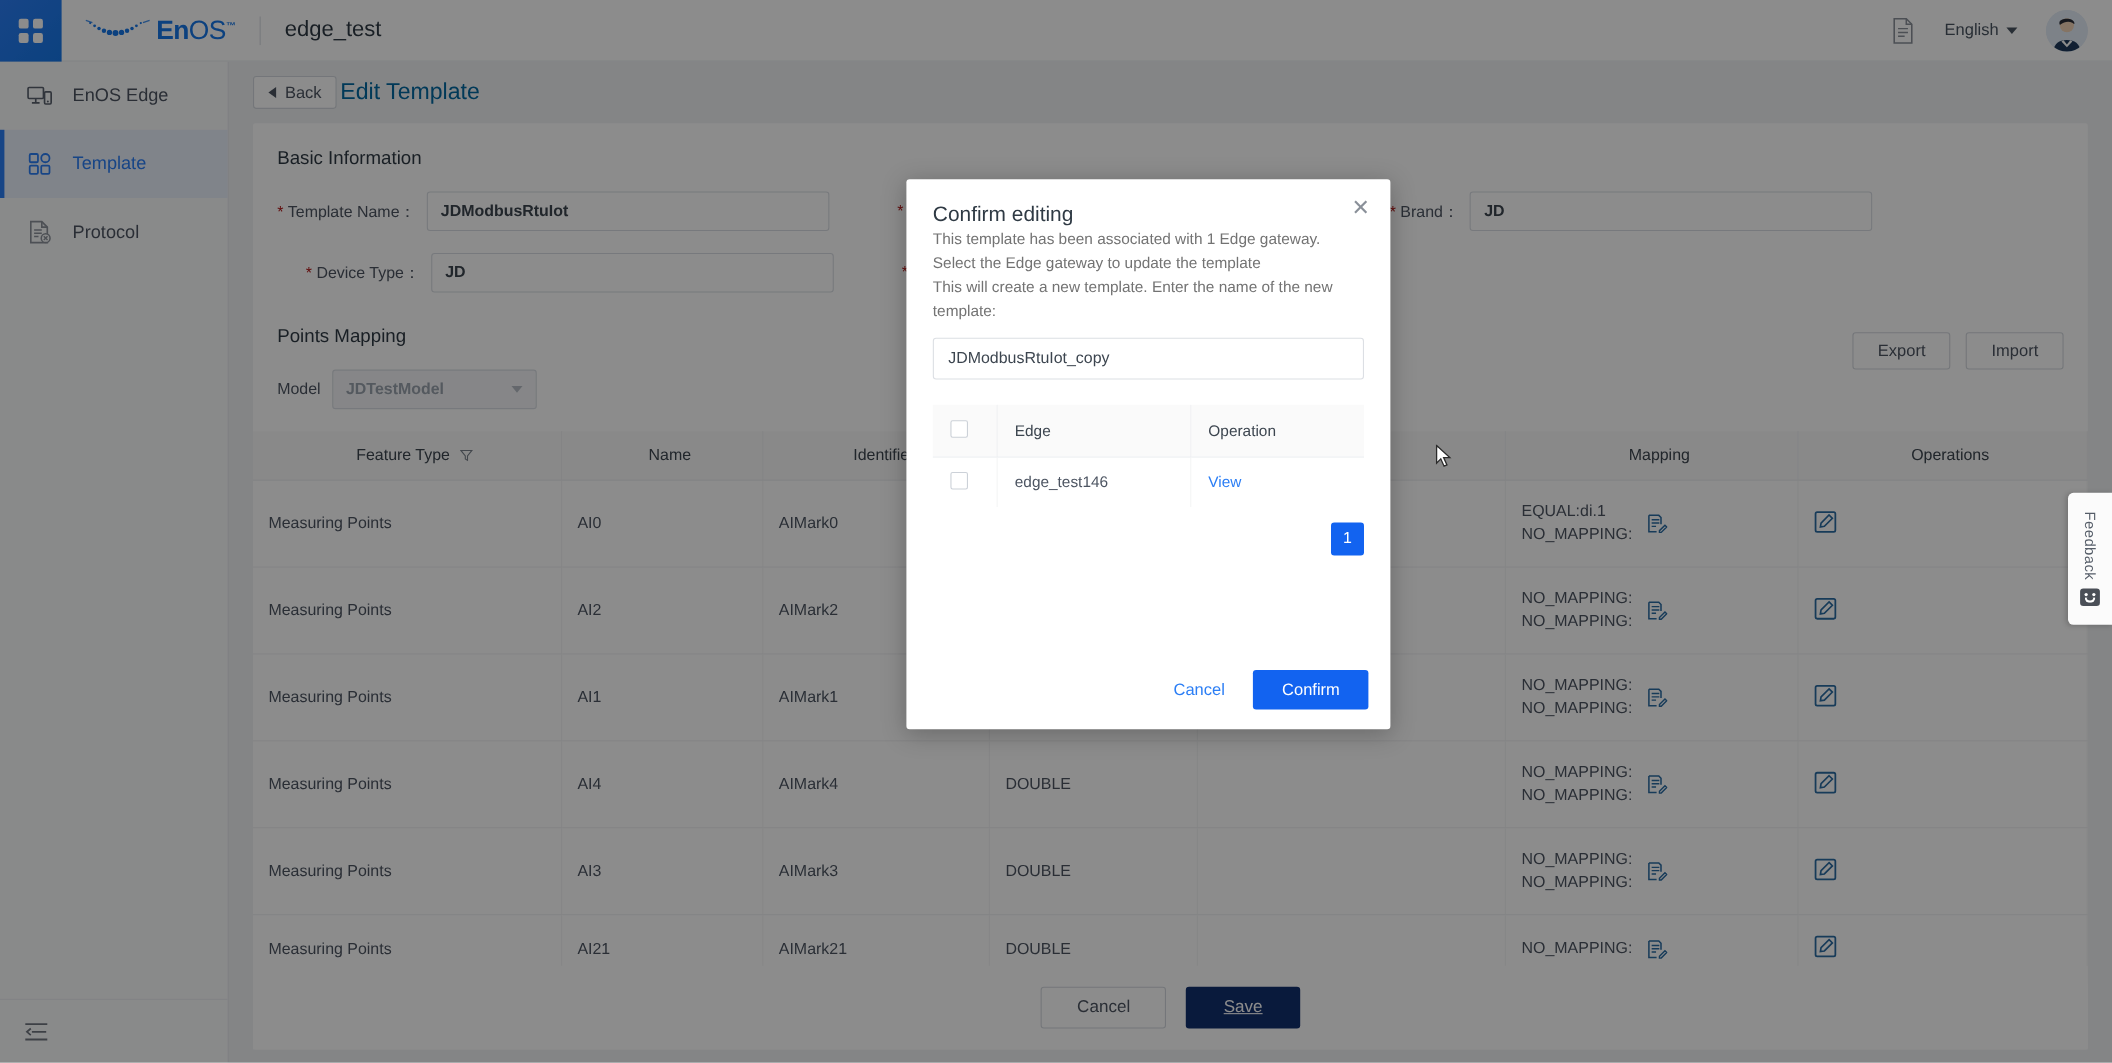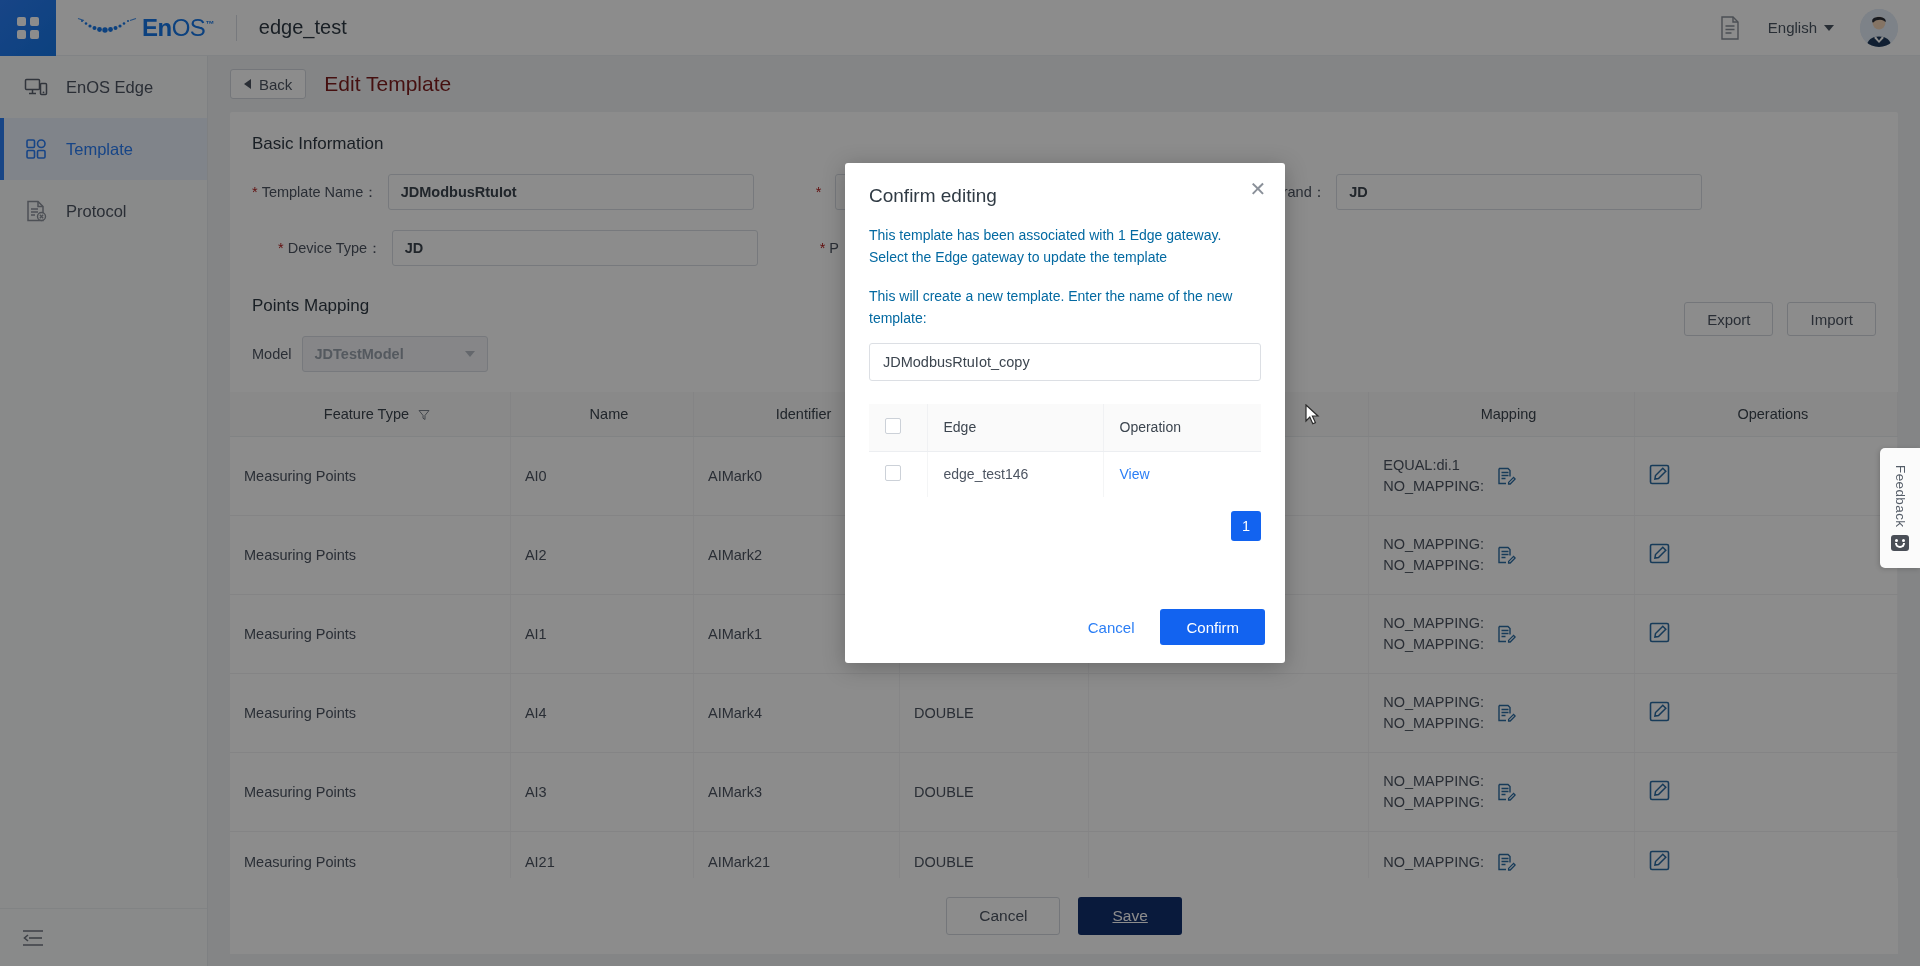--- a/index.html
+++ b/index.html
@@ -51,28 +51,28 @@
     content: ""; position: absolute; left: 0; top: 0; width: 4px; height: 100%; background: #2b7ef5;
   }
   .side-ico { width: 24px; height: 24px; flex: none; display: block; }
   .side-foot { margin-top: auto; height: 58px; border-top: 1px solid #eceef1; display: flex; align-items: center; padding-left: 22px; }
 
   
   .main {
     position: absolute; top: 56px; left: 208px; width: 1712px; height: 910px;
     background: #f0f2f5; overflow: hidden;
   }
-  .crumbbar { height: 56px; display: flex; align-items: center; padding-left: 22px; gap: 18px; }
+  .crumbbar { height: 56px; display: flex; align-items: center; padding-left: 22px; gap: 3px; }
   .back-btn {
     height: 30px; padding: 0 13px; border: 1px solid #d4d8de; background: #fff;
     border-radius: 3px; font-size: 15px; color: #4d5562; display: flex; align-items: center;
     gap: 8px; cursor: pointer;
   }
   .chev-l { width: 0; height: 0; border-top: 5px solid transparent; border-bottom: 5px solid transparent; border-right: 7px solid #4d5562; }
-  .page-title { font-size: 21px; color: #7f1d1d; }
+  .page-title { font-size: 21px; color: #0369a1; }
 
   .panel {
     margin: 0 22px; background: #fff; border-radius: 2px; height: 842px; position: relative;
   }
   .sect-title { font-size: 17px; color: #2f3a44; padding: 22px 0 0 22px; }
   .form-row { display: flex; padding: 20px 0 0 0; }
   .fld { display: flex; align-items: center; }
   .fld-label { font-size: 14.5px; color: #4d5562; white-space: nowrap; }
   .req { color: #b32020; margin-right: 4px; }
   .inp {
@@ -133,31 +133,31 @@
     cursor: pointer;
   }
   .feedback-txt { writing-mode: vertical-rl; font-size: 13.5px; color: #555d68; letter-spacing: .4px; }
   .smiley { width: 18px; height: 16px; background: #4a4f57; border-radius: 3px; position: relative; }
   .smiley:before, .smiley:after { content:""; position:absolute; width:3px; height:3px; background:#fff; border-radius:50%; top:4px; }
   .smiley:before { left: 4px; } .smiley:after { right: 4px; }
   .smiley i { position:absolute; bottom:3px; left:4px; width:10px; height:5px; border:2px solid #fff; border-top:none; border-radius:0 0 9px 9px; }
 
   
   .modal {
-    position: absolute; left: 845px; top: 163px; width: 440px; height: 500px;
+    position: absolute; left: 824px; top: 163px; width: 440px; height: 500px;
     background: #fff; border-radius: 3px; z-index: 30;
     box-shadow: 0 4px 22px rgba(0,0,0,.25);
   }
   .modal-title { font-size: 19px; color: #2f3a44; padding: 22px 0 0 24px; }
   .modal-close {
     position: absolute; right: 16px; top: 16px; width: 22px; height: 22px; cursor: pointer;
     color: #8a9099; font-size: 20px; line-height: 20px; text-align: center;
   }
   .modal-body { padding: 0 24px; }
-  .modal-p { font-size: 14px; color: #0369a1; line-height: 1.55; margin-top: 18px; }
+  .modal-p { font-size: 14px; color: #737373; line-height: 1.55; }
   .modal-input {
     margin-top: 13px; height: 38px; border: 1px solid #dcdfe4; border-radius: 3px;
     display: flex; align-items: center; padding: 0 13px; font-size: 14.5px; color: #3c454f;
   }
   table.mtable { width: 100%; border-collapse: collapse; margin-top: 23px; table-layout: fixed; }
   table.mtable th {
     background: #fafafa; font-weight: normal; text-align: left; font-size: 14px; color: #3c454f;
     padding: 14px 0 14px 16px; border-bottom: 1px solid #eceef1; border-right: 1px solid #f0f1f3;
   }
   table.mtable td {

